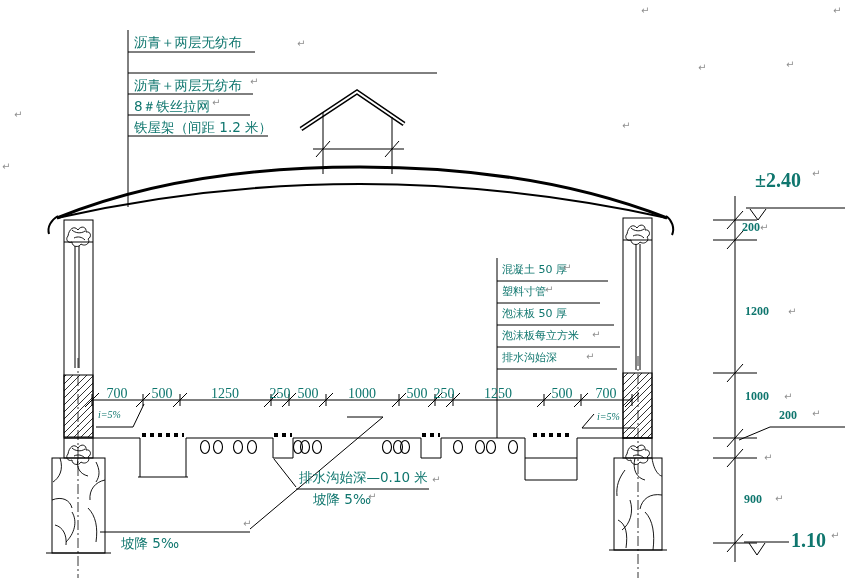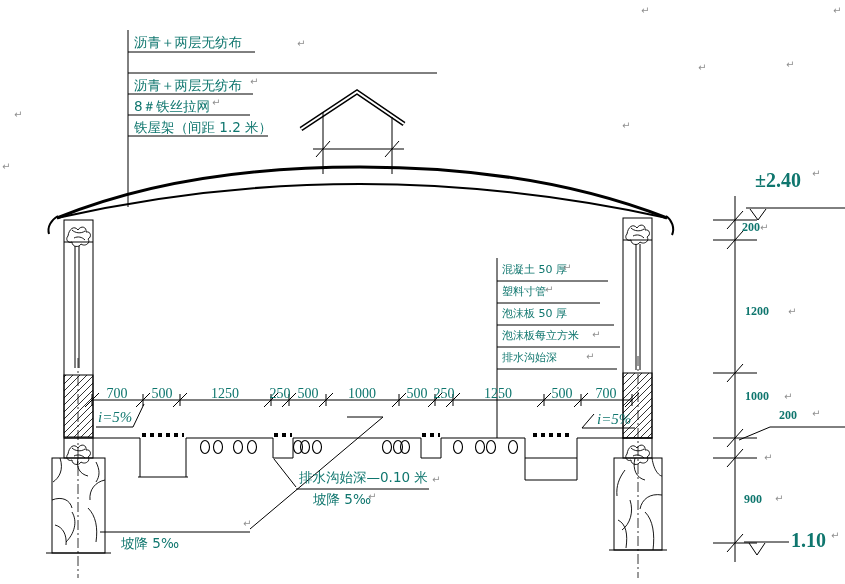--- a/index.html
+++ b/index.html
@@ -5,21 +5,21 @@
   html,body{margin:0;padding:0;background:#ffffff;}
   #canvas{position:relative;width:845px;height:584px;background:#ffffff;overflow:hidden;
           font-family:"DejaVu Sans","Liberation Sans",sans-serif;}
   svg{position:absolute;left:0;top:0;}
   .lbl{position:absolute;white-space:nowrap;color:#0f766e;font-size:13.5px;line-height:1.15;}
   .sm{font-size:11px;}
   .num{font-family:"Liberation Serif","DejaVu Serif",serif;font-size:14px;}
   .bnum{font-family:"Liberation Serif","DejaVu Serif",serif;font-weight:bold;font-size:12px;}
   .big{font-size:20px;}
   .ctr{transform:translateX(-50%);}
-  .slope{font-family:"Liberation Serif","DejaVu Serif",serif;font-style:italic;font-size:15px;}
+  .slope{font-family:"Liberation Serif","DejaVu Serif",serif;font-style:italic;font-size:10px;}
   .pilcrow{position:absolute;color:#8f8f8f;font-size:10px;line-height:1;}
 </style>
 </head>
 <body>
 
 <div id="canvas">
 
   <svg width="845" height="584" viewBox="0 0 845 584">
     <defs>
       <pattern id="hatch" width="7" height="7" patternUnits="userSpaceOnUse">

